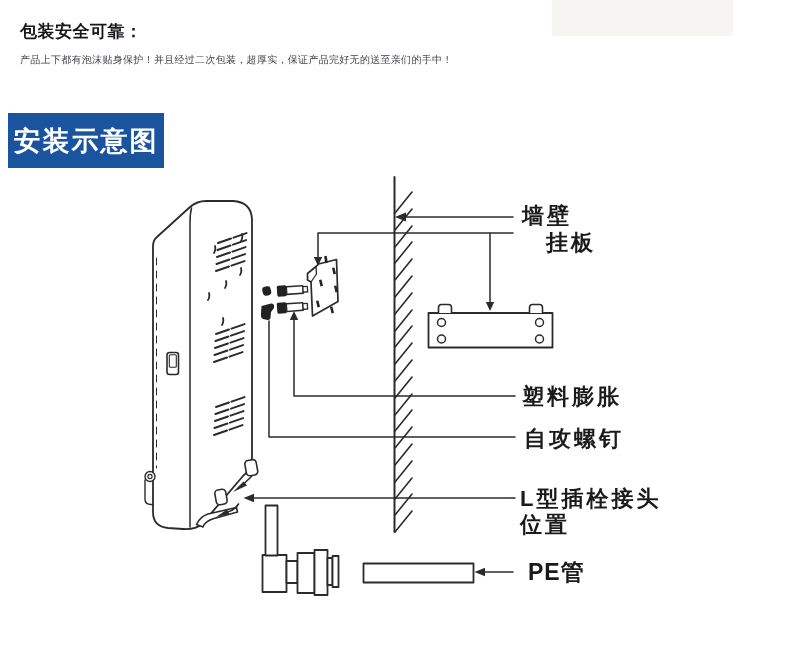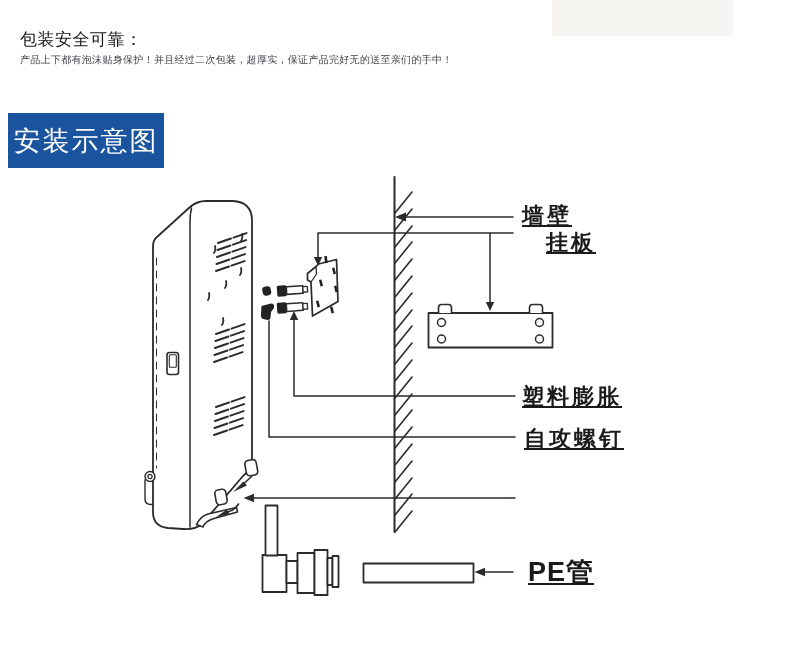--- a/index.html
+++ b/index.html
@@ -10,41 +10,41 @@
   html,body{margin:0;padding:0}
   body{
     width:790px;height:647px;position:relative;background:#ffffff;
     font-family:"Liberation Sans", sans-serif;overflow:hidden;
   }
   .soft-panel{
     position:absolute;left:552px;top:0;width:181px;height:36px;
     background:#f7f5f2;border-radius:0 0 3px 3px;
   }
   .intro-title{
-    position:absolute;left:20px;top:28px;
-    font-size:17px;font-weight:normal;color:var(--title-text);
+    position:absolute;left:20px;top:20px;
+    font-size:17px;font-weight:bold;color:var(--title-text);
     letter-spacing:.5px;white-space:nowrap;
   }
   .intro-body{
     position:absolute;left:20px;top:53px;
     font-size:10px;color:var(--body-text);letter-spacing:.3px;white-space:nowrap;
   }
   .section-badge{
     position:absolute;left:8px;top:113px;width:156px;height:55px;
     background:var(--badge-bg);color:var(--badge-text);
     display:flex;align-items:center;justify-content:center;
-    font-size:27px;font-weight:normal;letter-spacing:2px;white-space:nowrap;
+    font-size:27px;font-weight:bold;letter-spacing:2px;white-space:nowrap;
   }
   .diagram-wrap{position:absolute;left:0;top:0;width:790px;height:647px;pointer-events:none}
   .diagram-wrap svg{position:absolute;left:0;top:0}
   .dlabel{
     position:absolute;color:var(--label-text);font-weight:bold;
-    font-size:22px;letter-spacing:3px;line-height:26px;white-space:pre-line;text-decoration:underline;
-  }
-  .dlabel.pe{font-size:27px;letter-spacing:1px}
+    font-size:22px;letter-spacing:3px;line-height:26px;white-space:pre-line;
+  }
+  .dlabel.pe{font-size:23px;letter-spacing:1px}
   .lab-wall{left:522px;top:203px}
   .lab-plate{left:546px;top:230px}
   .lab-anchor{left:522px;top:384px}
   .lab-screw{left:524px;top:426px}
   .lab-lconn{left:520px;top:486px}
   .lab-pe{left:528px;top:559px}
 </style>
 </head>
 <body>
 
@@ -201,14 +201,16 @@
         <polygon points="474.5,572 485,567.8 485,576.2" fill="#2b2b2b" stroke="none"></polygon>
       </g>
     </g>
   </g>
 </svg>
 
 <div class="dlabel lab-wall">墙壁</div>
 <div class="dlabel lab-plate">挂板</div>
 <div class="dlabel lab-screw">自攻螺钉</div>
 <div class="dlabel lab-anchor">塑料膨胀</div>
+<div class="dlabel lab-lconn">L型插栓接头
+位置</div>
 <div class="dlabel lab-pe pe">PE管</div>
 </div>
 
 </body></html>

